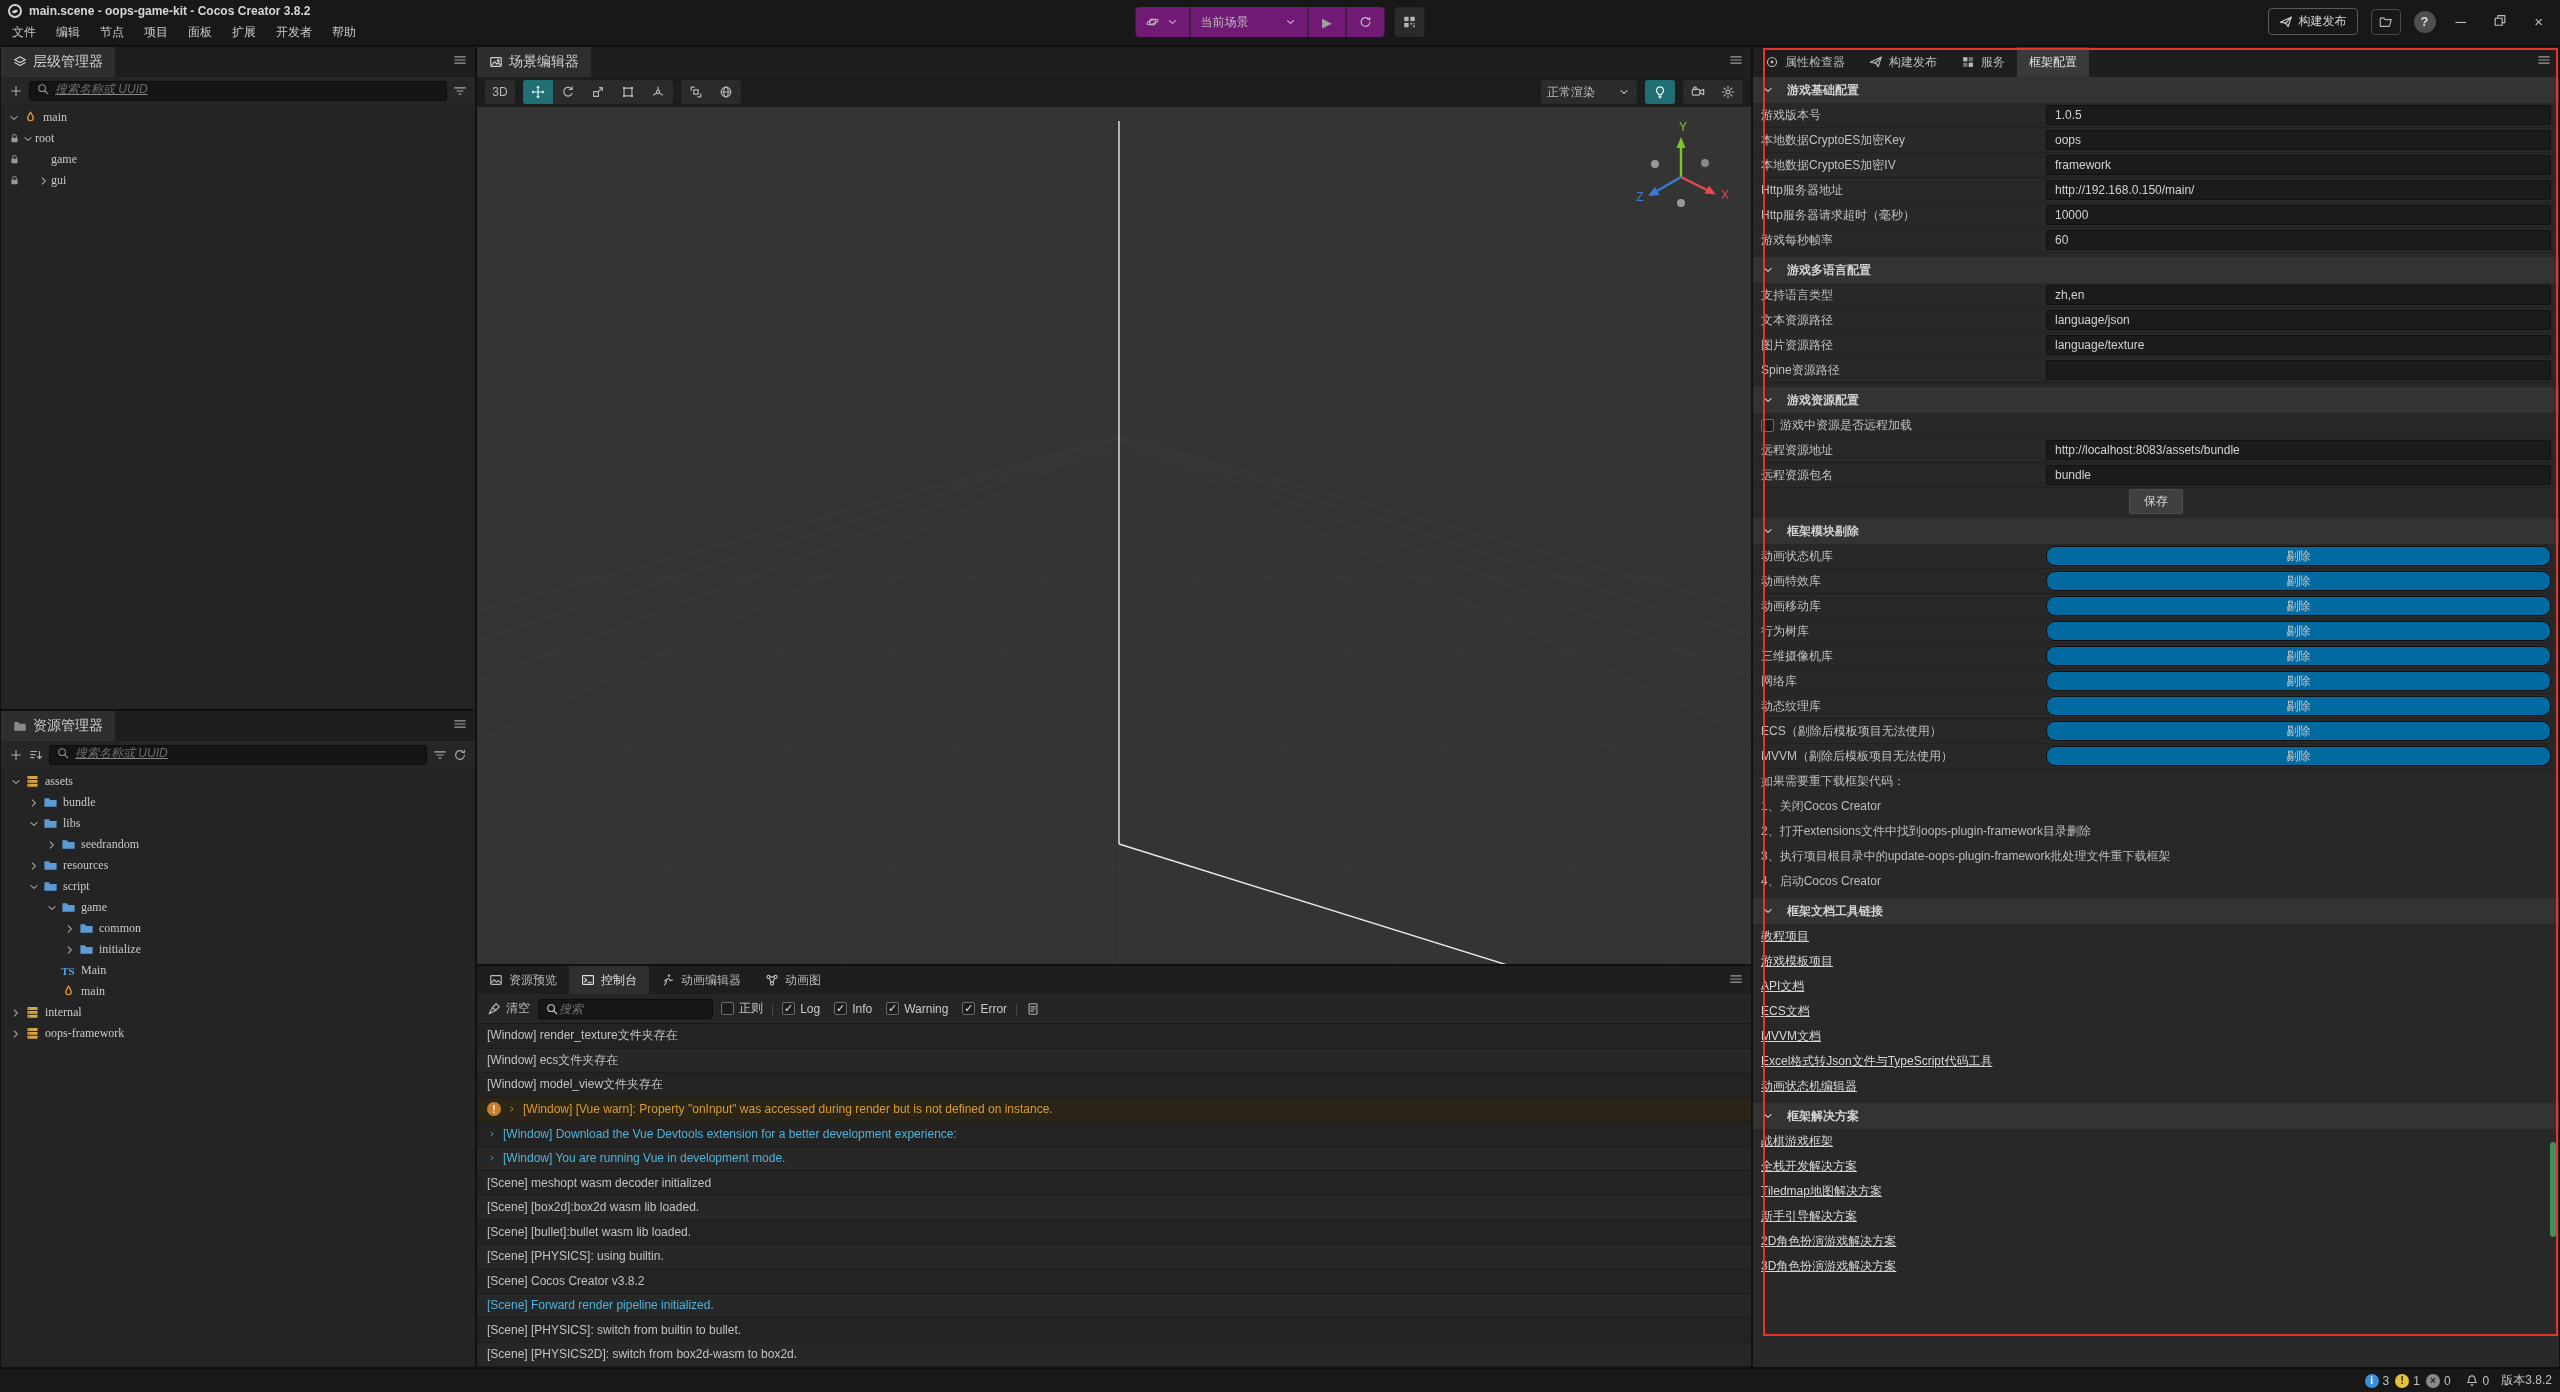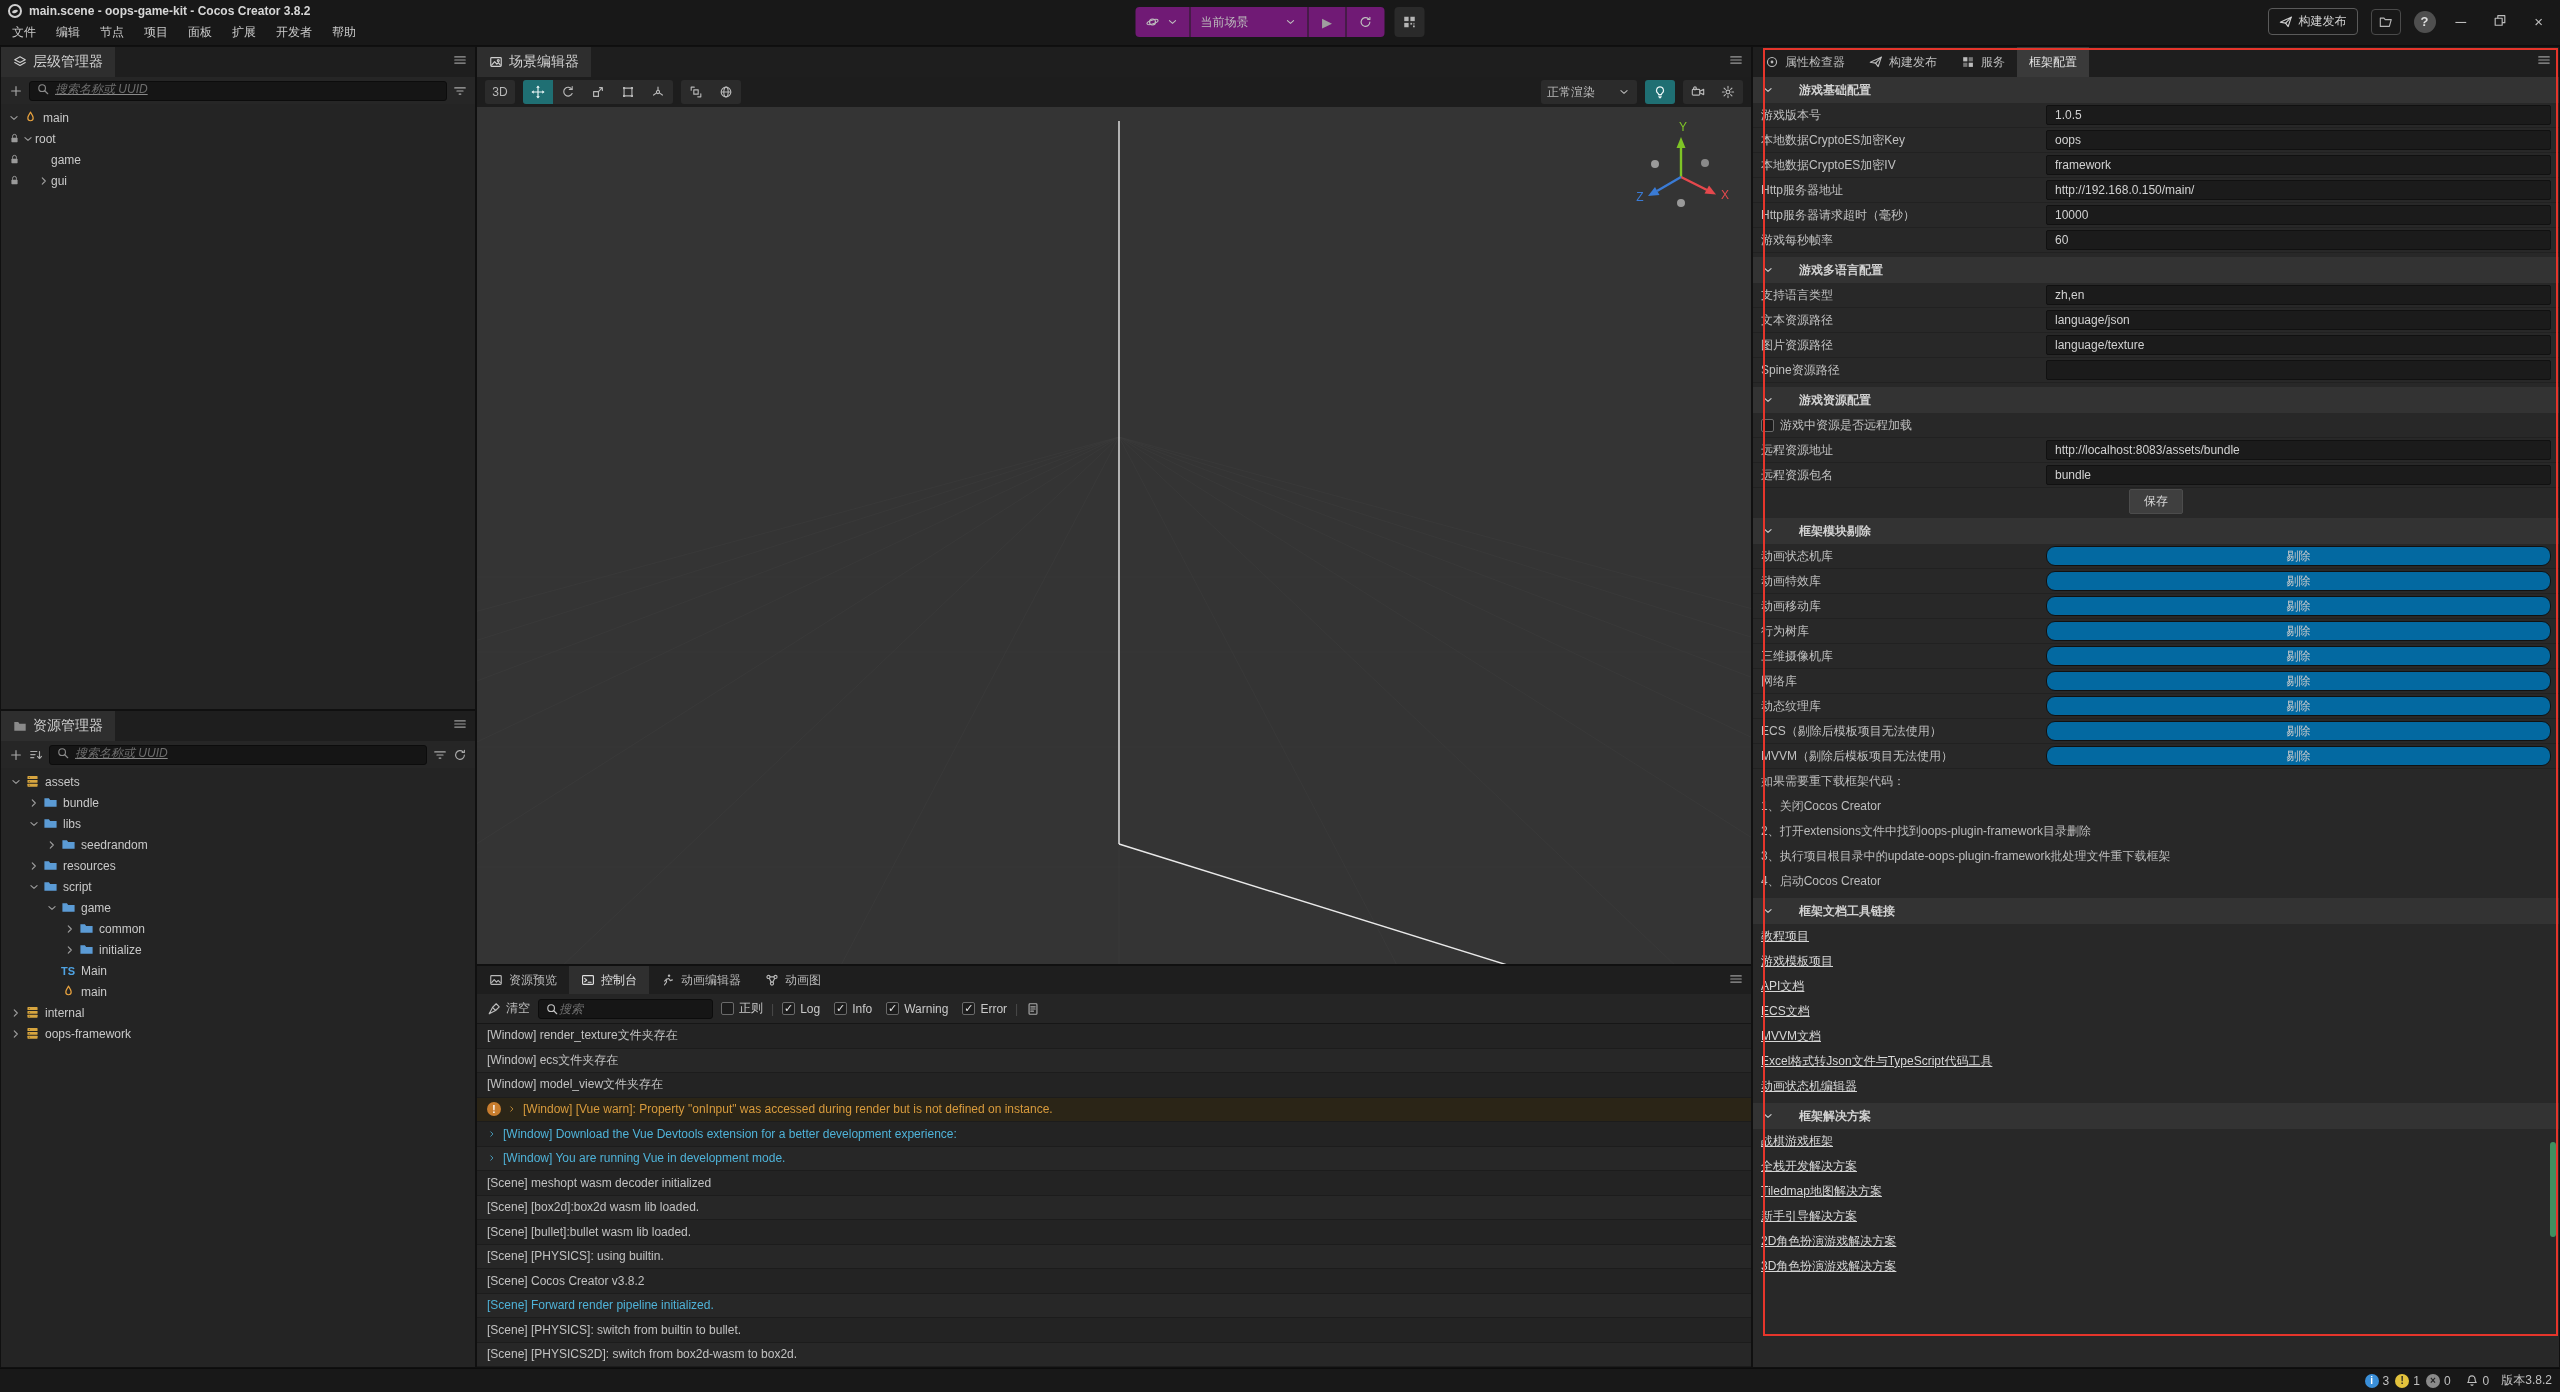--- a/index.html
+++ b/index.html
@@ -34,21 +34,21 @@
   .head-menu { position:absolute; right:8px; top:6px; color:#9a9a9a; }
   .icon { display:inline-flex; align-items:center; justify-content:center; line-height:0; }
 
   .searchrow { height:27px; display:flex; align-items:center; gap:6px; padding:0 8px; background:#262626; flex:none; }
   .searchbox { flex:1; height:20px; background:#151515; border:1px solid #0c0c0c; border-radius:3px; display:flex; align-items:flex-start; gap:5px; padding:0 6px; color:#8a8a8a;text-decoration:underline; }
   .searchbox input { flex:1; background:transparent; border:none; outline:none; color:#cfcfcf; font-size:12px; font-style:italic; }
   .searchbox input::placeholder { color:#6d6d6d; font-style:italic; }
   .tool-ic { color:#a9a9a9; }
 
   .tree { flex:1; overflow:hidden; background:#242424; padding-top:3px; }
-  .tree-row { height:21px; display:flex; align-items:center; font-size:12px; color:#c9c9c9; padding-left:6px; }
+  .tree-row { height:21px; display:flex; align-items:center; font-size:12px; color:#c9c9c9; padding-left:6px;font-family:Liberation Serif, serif; }
   .tree-row .sp { flex:none; display:inline-block; }
   .chev { color:#9f9f9f; width:14px; flex:none; display:inline-flex; justify-content:center; }
   .t-icon { width:18px; flex:none; display:inline-flex; justify-content:center; margin-right:4px; }
   .ts-badge { color:#4fa3e3; font-weight:bold; font-size:11px; letter-spacing:0; }
 
   
   .hierarchy { left:0; top:46px; width:476px; height:664px; }
   .assets    { left:0; top:710px; width:476px; height:658px; }
   .scene     { left:476px; top:46px; width:1276px; height:919px; }
   .console   { left:476px; top:965px; width:1276px; height:403px; }
@@ -84,21 +84,21 @@
   .log-row.warn { color:#d89b3d; background:#2b2517; }
   .log-row.info { color:#4fb3d9; }
   .log-badge { width:14px; height:14px; border-radius:50%; background:#c87d2e; color:#fff; font-size:10px; font-weight:bold; display:inline-flex; align-items:center; justify-content:center; flex:none; }
   .log-arrow { color:inherit; font-size:10px; width:10px; flex:none; }
 
   
   .rp-tabs { height:30px; background:#1e1e1e; display:flex; align-items:stretch; flex:none; position:relative; }
   .rp-tab { display:flex; align-items:center; gap:6px; padding:0 12px; font-size:12px; color:#bcbcbc; }
   .rp-tab.active { background:#3a3a3a; color:#e4e4e4; }
   .rp-body { flex:1; overflow:hidden; background:#282828; position:relative; }
-  .sec-head { height:26px; margin-top:4px; background:#333333; display:flex; align-items:center; gap:24px; padding:0 8px; font-size:12px; font-weight:bold; color:#d2d2d2; }
+  .sec-head { height:26px; margin-top:4px; background:#333333; display:flex; align-items:center; gap:12px; padding:0 8px; font-size:12px; font-weight:bold; color:#d2d2d2; }
   .sec-head:first-child { margin-top:0; }
   .cfg-row { height:25px; display:flex; align-items:center; padding:0 8px; font-size:12px; color:#c0c0c0; border-bottom:1px solid #212121; }
   .cfg-label { width:285px; flex:none; white-space:nowrap; overflow:hidden; }
   .cfg-field { flex:1; height:20px; background:#1b1b1b; border:1px solid #111; border-radius:2px; color:#d2d2d2; font-size:12px; padding:0 8px; outline:none; font-family:inherit; }
   .remove-btn { flex:1; height:20px; background:#0369a1; border:1px solid #111; border-radius:9px; color:#cccccc; font-size:12px; display:flex; align-items:center; justify-content:center; }
   .save-row { height:26px; display:flex; align-items:center; justify-content:center; }
   .save-btn { background:#3f3f3f; border:1px solid #4c4c4c; border-radius:2px; color:#d8d8d8; font-size:12px; padding:3px 14px; }
   .note-row { height:25px; display:flex; align-items:center; padding:0 8px; font-size:12px; color:#bdbdbd; }
   .link-row { height:25px; display:flex; align-items:center; padding:0 8px; font-size:12px; }
   .link-row a { color:#d6d6d6; text-decoration:underline; }

